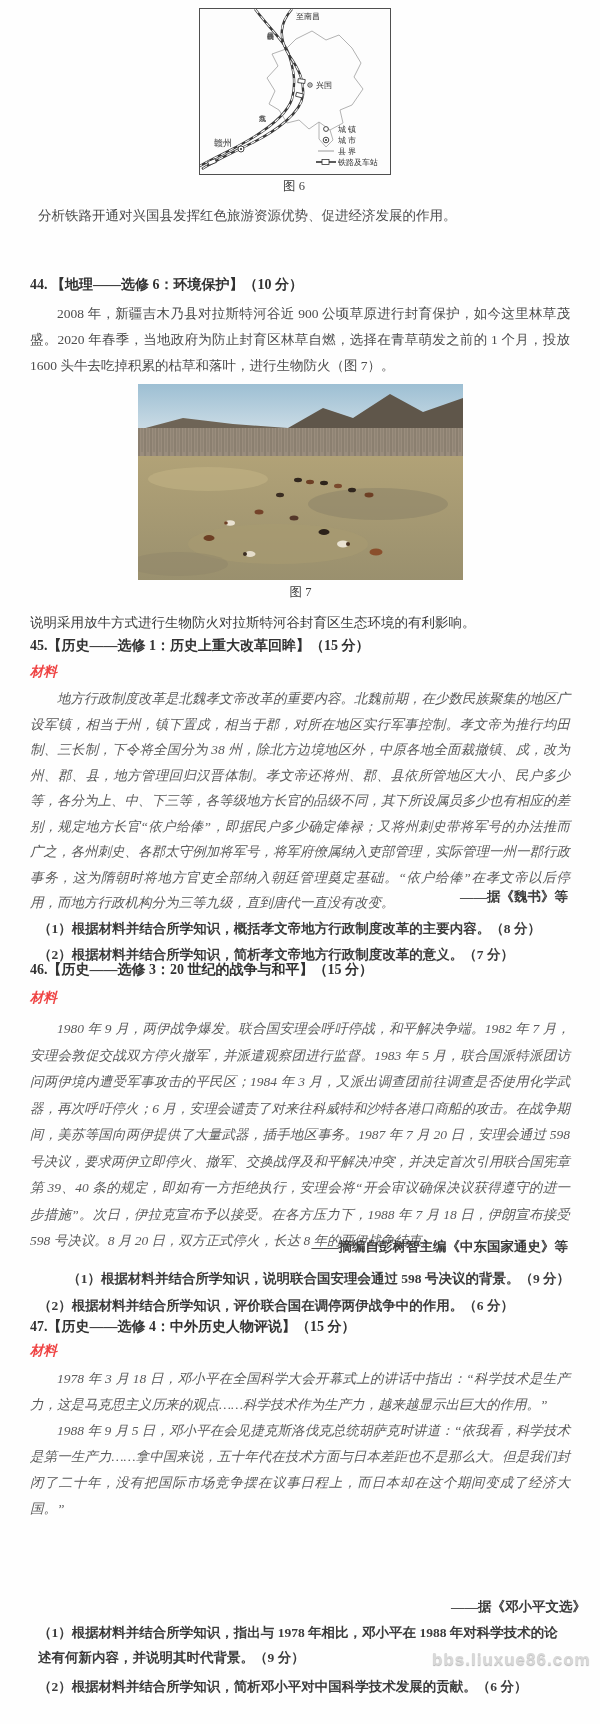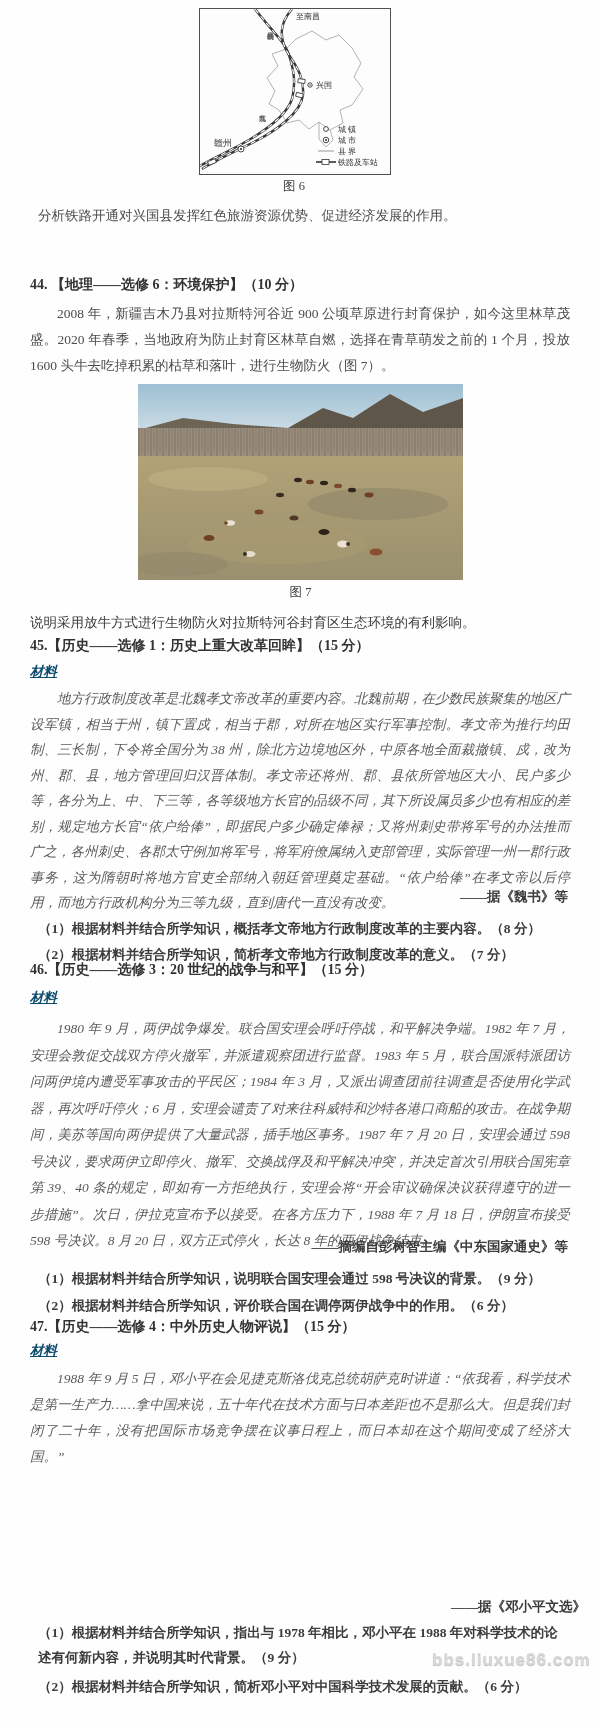--- a/index.html
+++ b/index.html
@@ -8,21 +8,21 @@
     font-family:"Liberation Serif","DejaVu Serif",serif;color:#4a4a4a;
     overflow:hidden;
   }
   .abs{position:absolute;}
   .para{font-size:13.5px;line-height:26px;text-align:justify;text-indent:2em;color:#4c4c4c;}
   .mat{font-style:italic;color:#5a5a5a;line-height:25.5px;}
   .heading{font-size:14px;font-weight:bold;color:#323232;}
   .qline{font-size:13.5px;font-weight:600;color:#3c3c3c;line-height:25px;}
   .source{font-size:13.5px;font-weight:600;color:#3c3c3c;text-align:right;}
   .caption{font-size:12.5px;text-align:center;color:#3f3f3f;}
-  .mlabel{font-size:13.5px;font-weight:bold;font-style:italic;color:#0c4a6e;text-decoration:underline;}
+  .mlabel{font-size:13.5px;font-weight:bold;font-style:italic;color:#ef4444;}
   .figbox{border:1px solid #4f4f4f;background:#fdfdfd;}
   .wm-title{
     font-family:"Liberation Sans","DejaVu Sans",sans-serif;
     font-size:40px;font-weight:bold;color:#d7d7d7;letter-spacing:1px;
     text-shadow:-1px -1px 0 #bcbcbc,1px 1px 1px #a9a9a9;white-space:nowrap;
   }
   .wm-url{
     font-family:"Liberation Sans","DejaVu Sans",sans-serif;
     font-size:17px;font-weight:bold;color:#d9d9d9;letter-spacing:1px;
     text-shadow:0 1px 1px #b5b5b5;white-space:nowrap;
@@ -139,26 +139,27 @@
 <div class="abs mlabel" style="left:30px;top:663px;">材料</div>
 <div class="abs para mat" style="left:30px;top:686px;width:540px;">地方行政制度改革是北魏孝文帝改革的重要内容。北魏前期，在少数民族聚集的地区广设军镇，相当于州，镇下置戍，相当于郡，对所在地区实行军事控制。孝文帝为推行均田制、三长制，下令将全国分为 38 州，除北方边境地区外，中原各地全面裁撤镇、戍，改为州、郡、县，地方管理回归汉晋体制。孝文帝还将州、郡、县依所管地区大小、民户多少等，各分为上、中、下三等，各等级地方长官的品级不同，其下所设属员多少也有相应的差别，规定地方长官“依户给俸”，即据民户多少确定俸禄；又将州刺史带将军号的办法推而广之，各州刺史、各郡太守例加将军号，将军府僚属纳入吏部管理，实际管理一州一郡行政事务，这为隋朝时将地方官吏全部纳入朝廷管理奠定基础。“依户给俸”在孝文帝以后停用，而地方行政机构分为三等九级，直到唐代一直没有改变。</div>
 <div class="abs source" style="left:30px;top:888px;width:538px;">——据《魏书》等</div>
 <div class="abs qline" style="left:38px;top:916px;width:532px;">（1）根据材料并结合所学知识，概括孝文帝地方行政制度改革的主要内容。（8 分）</div>
 <div class="abs qline" style="left:38px;top:942px;width:532px;">（2）根据材料并结合所学知识，简析孝文帝地方行政制度改革的意义。（7 分）</div>
 
 <div class="abs heading" style="left:30px;top:961px;">46.【历史——选修 3：20 世纪的战争与和平】（15 分）</div>
 <div class="abs mlabel" style="left:30px;top:989px;">材料</div>
 <div class="abs para mat" style="left:30px;top:1016px;width:540px;line-height:26.5px;">1980 年 9 月，两伊战争爆发。联合国安理会呼吁停战，和平解决争端。1982 年 7 月，安理会敦促交战双方停火撤军，并派遣观察团进行监督。1983 年 5 月，联合国派特派团访问两伊境内遭受军事攻击的平民区；1984 年 3 月，又派出调查团前往调查是否使用化学武器，再次呼吁停火；6 月，安理会谴责了对来往科威特和沙特各港口商船的攻击。在战争期间，美苏等国向两伊提供了大量武器，插手地区事务。1987 年 7 月 20 日，安理会通过 598 号决议，要求两伊立即停火、撤军、交换战俘及和平解决冲突，并决定首次引用联合国宪章第 39、40 条的规定，即如有一方拒绝执行，安理会将“开会审议确保决议获得遵守的进一步措施”。次日，伊拉克宣布予以接受。在各方压力下，1988 年 7 月 18 日，伊朗宣布接受 598 号决议。8 月 20 日，双方正式停火，长达 8 年的两伊战争结束。</div>
 <div class="abs source" style="left:30px;top:1238px;width:538px;">——摘编自彭树智主编《中东国家通史》等</div>
-<div class="abs qline" style="left:38px;top:1266px;width:532px;">（1）根据材料并结合所学知识，说明联合国安理会通过 598 号决议的背景。（9 分）</div>
+<div class="abs qline" style="left:38px;top:1266px;width:532px;text-align:right;">（1）根据材料并结合所学知识，说明联合国安理会通过 598 号决议的背景。（9 分）</div>
 <div class="abs qline" style="left:38px;top:1293px;width:532px;">（2）根据材料并结合所学知识，评价联合国在调停两伊战争中的作用。（6 分）</div>
 
 <div class="abs heading" style="left:30px;top:1318px;">47.【历史——选修 4：中外历史人物评说】（15 分）</div>
 <div class="abs mlabel" style="left:30px;top:1342px;">材料</div>
 <div class="abs" style="left:30px;top:1366px;width:540px;">
+  <p class="para mat" style="margin:0;line-height:26px;">1978 年 3 月 18 日，邓小平在全国科学大会开幕式上的讲话中指出：“科学技术是生产力，这是马克思主义历来的观点……科学技术作为生产力，越来越显示出巨大的作用。”</p>
   <p class="para mat" style="margin:0;line-height:26px;">1988 年 9 月 5 日，邓小平在会见捷克斯洛伐克总统胡萨克时讲道：“依我看，科学技术是第一生产力……拿中国来说，五十年代在技术方面与日本差距也不是那么大。但是我们封闭了二十年，没有把国际市场竞争摆在议事日程上，而日本却在这个期间变成了经济大国。”</p>
 </div>
 <div class="abs source" style="left:48px;top:1598px;width:538px;">——据《邓小平文选》</div>
 <div class="abs qline" style="left:38px;top:1620px;width:530px;line-height:25px;">（1）根据材料并结合所学知识，指出与 1978 年相比，邓小平在 1988 年对科学技术的论述有何新内容，并说明其时代背景。（9 分）</div>
 <div class="abs qline" style="left:38px;top:1674px;width:530px;">（2）根据材料并结合所学知识，简析邓小平对中国科学技术发展的贡献。（6 分）</div>
 
 <div class="abs" style="left:432px;top:1650px;">
   <div class="wm-url">bbs.liuxue86.com</div>
 </div>
 

